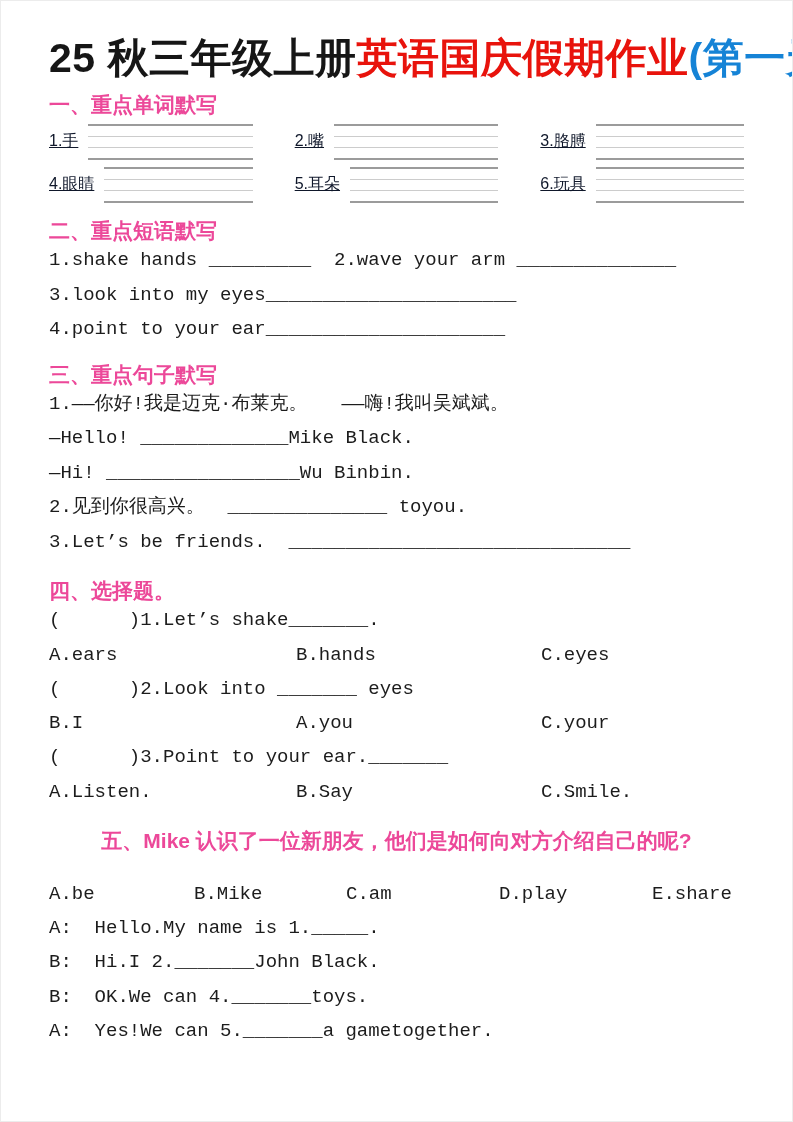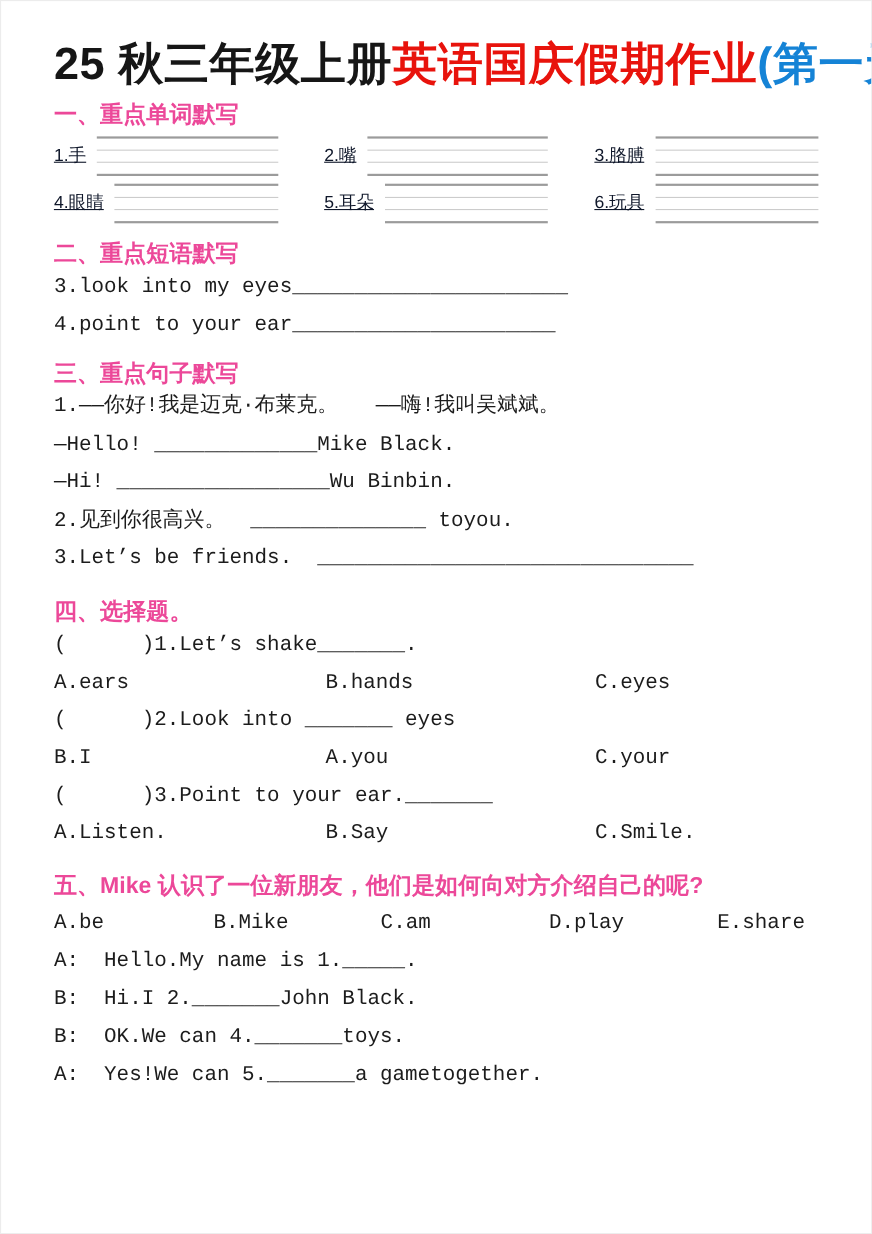--- a/index.html
+++ b/index.html
@@ -26,21 +26,21 @@
   .title .t-blue  { color:#1583d6; }
 
   
   .shead {
     font-size:21px; font-weight:bold; color:#ec4899;
     line-height:24px; white-space:pre;
   }
   .mt20 { margin-top:20px; }
   .mt16 { margin-top:16px; }
   .mt14 { margin-top:14px; }
-  .mb8  { margin-bottom:4px; }
+  .mb8  { margin-bottom:24px;text-align:center; }
   .mb6  { margin-bottom:6px; }
 
   
   .word-row { display:flex; gap:42px; margin-top:6px; }
   .word-item { flex:1; display:flex; align-items:center; }
   .word-label {
     font-size:16px; color:#0f172a; margin-right:10px;
     white-space:nowrap; font-family:"Liberation Sans", sans-serif;text-decoration:underline;
   }
   .wgrid { flex:1; height:37px; position:relative; }
@@ -134,20 +134,21 @@
       <span class="wgrid">
           <i class="ln ln1"></i>
           <i class="ln ln2"></i>
           <i class="ln ln3"></i>
           <i class="ln ln4"></i>
         </span>
     </div>
   </div>
 
   <div class="shead mt16">二、重点短语默写</div>
+  <div class="bline">1.shake hands _________  2.wave your arm ______________</div>
   <div class="bline">3.look into my eyes______________________</div>
   <div class="bline">4.point to your ear_____________________</div>
 
   <div class="shead mt16">三、重点句子默写</div>
   <div class="bline">1.——你好!我是迈克·布莱克。   ——嗨!我叫吴斌斌。</div>
   <div class="bline">—Hello! _____________Mike Black.</div>
   <div class="bline">—Hi! _________________Wu Binbin.</div>
   <div class="bline">2.见到你很高兴。  ______________ toyou.</div>
   <div class="bline">3.Let’s be friends.  ______________________________</div>
 

